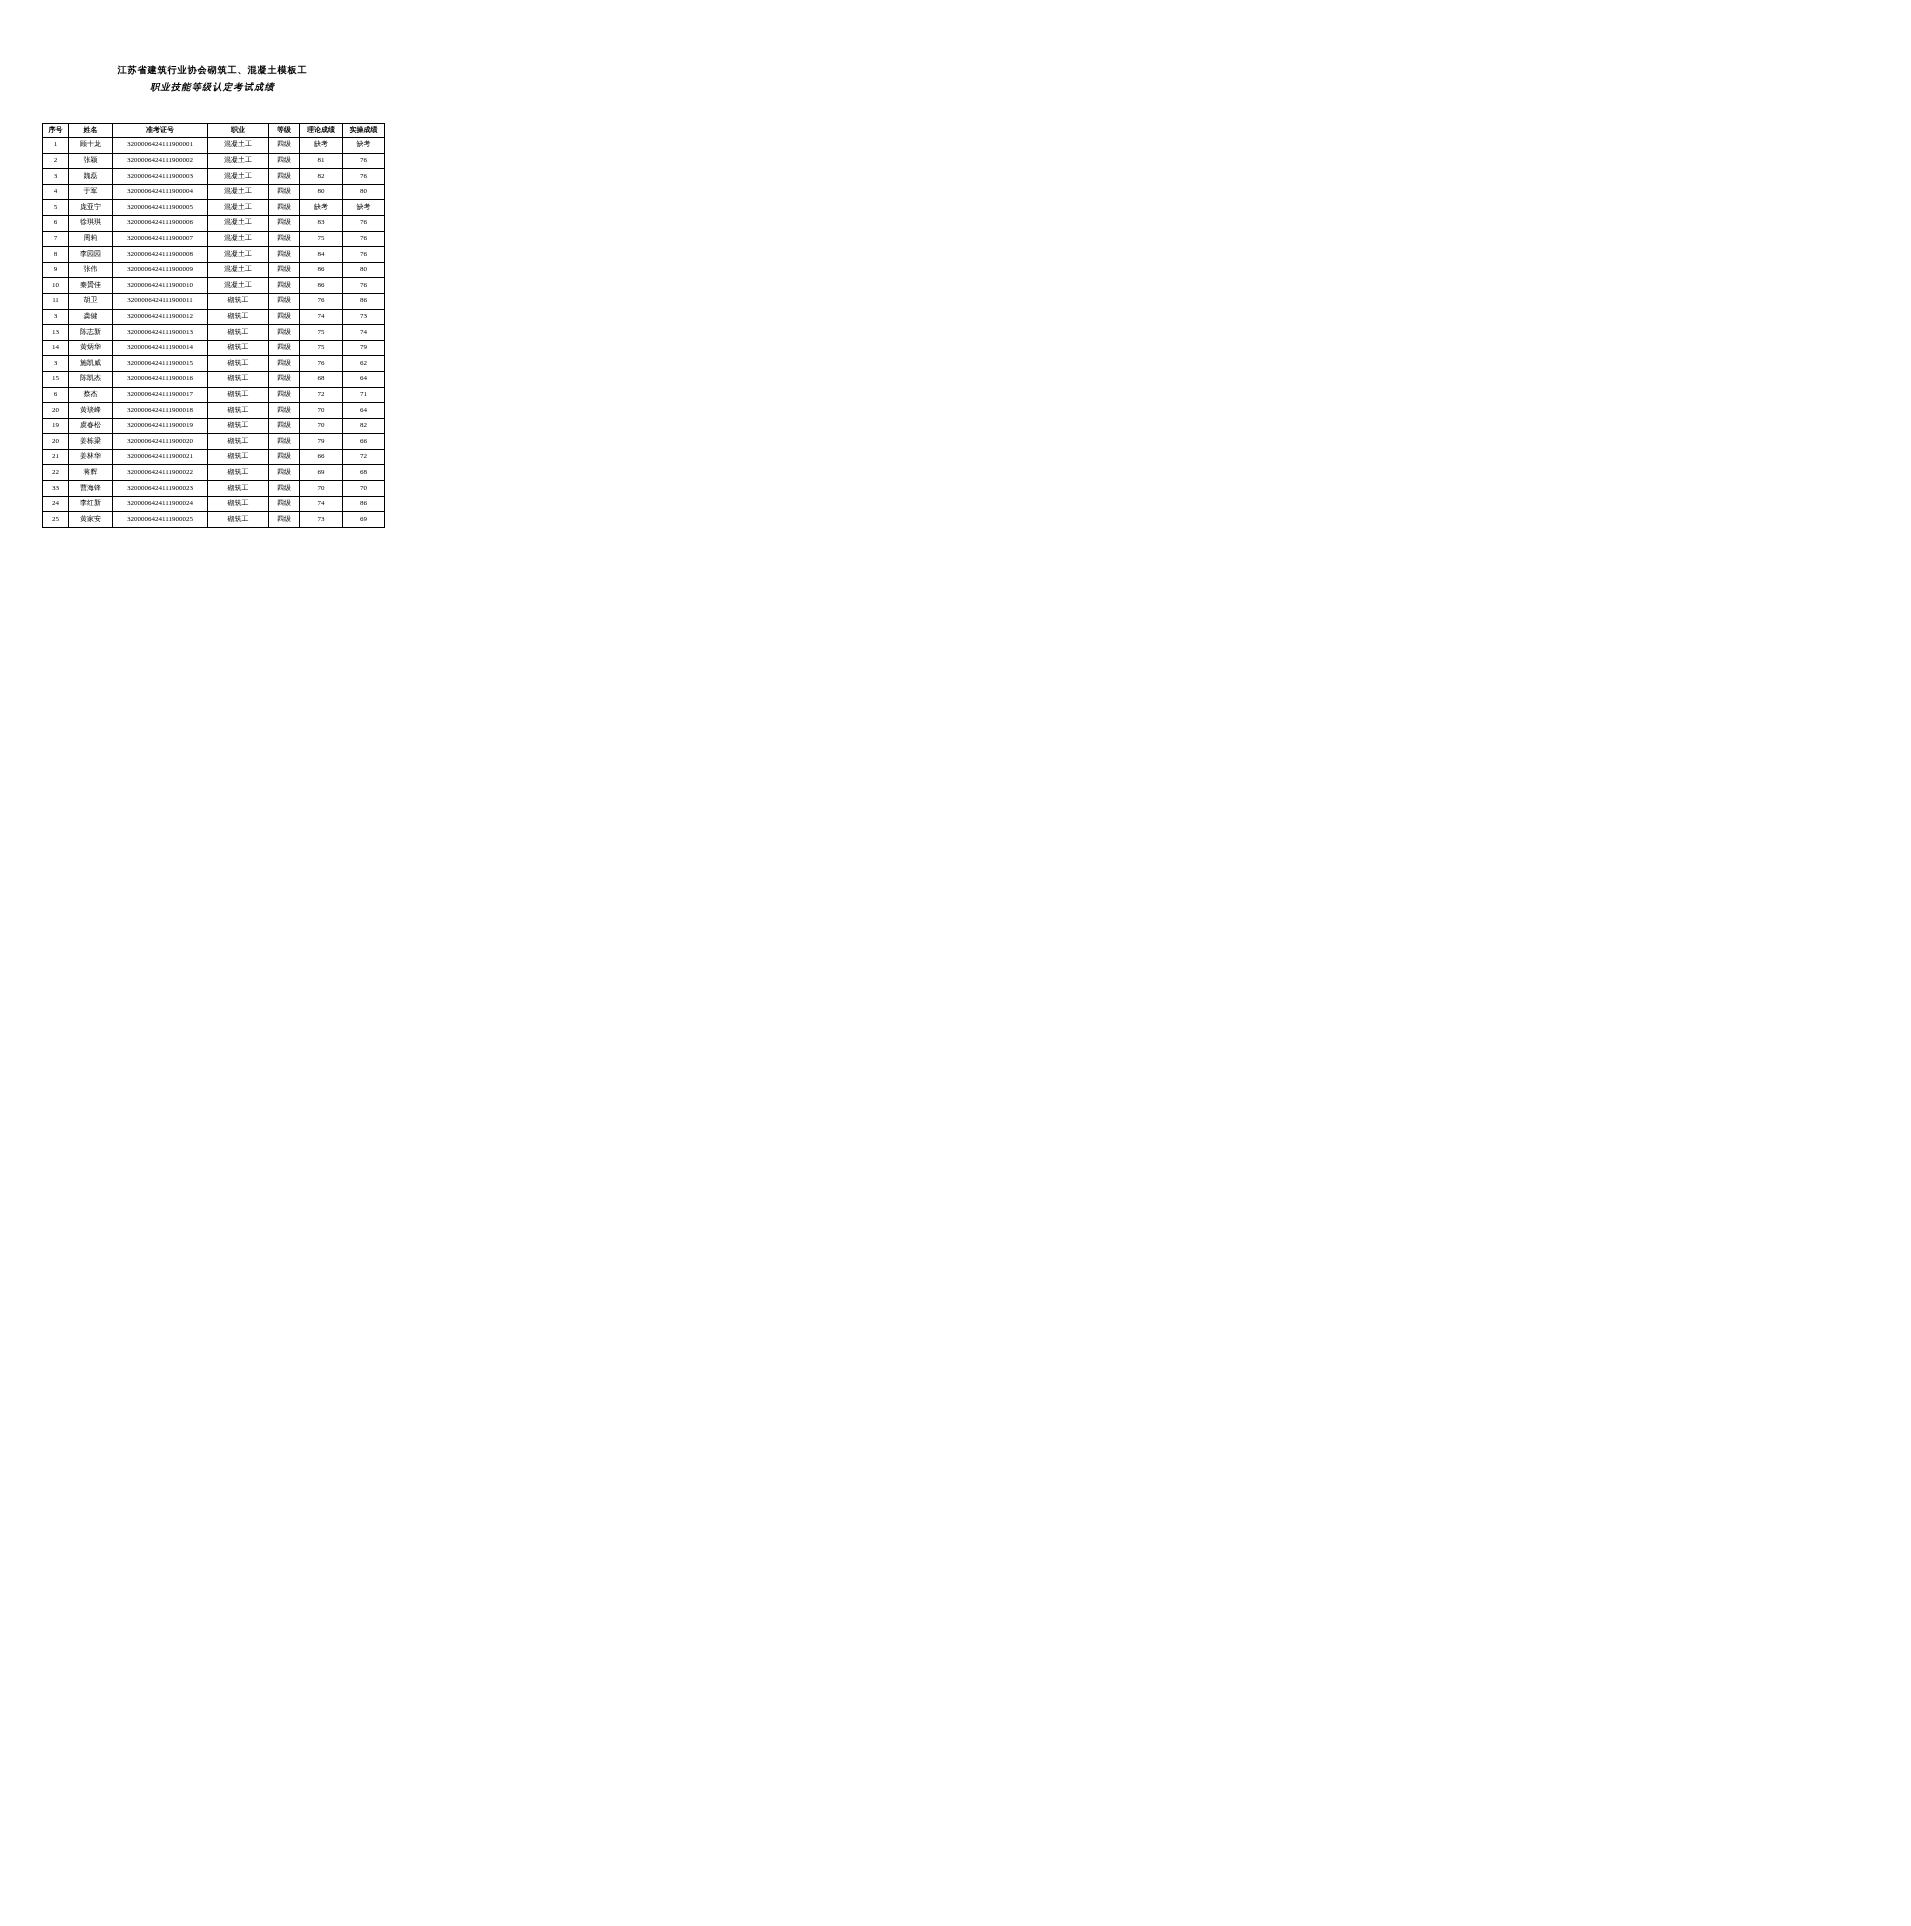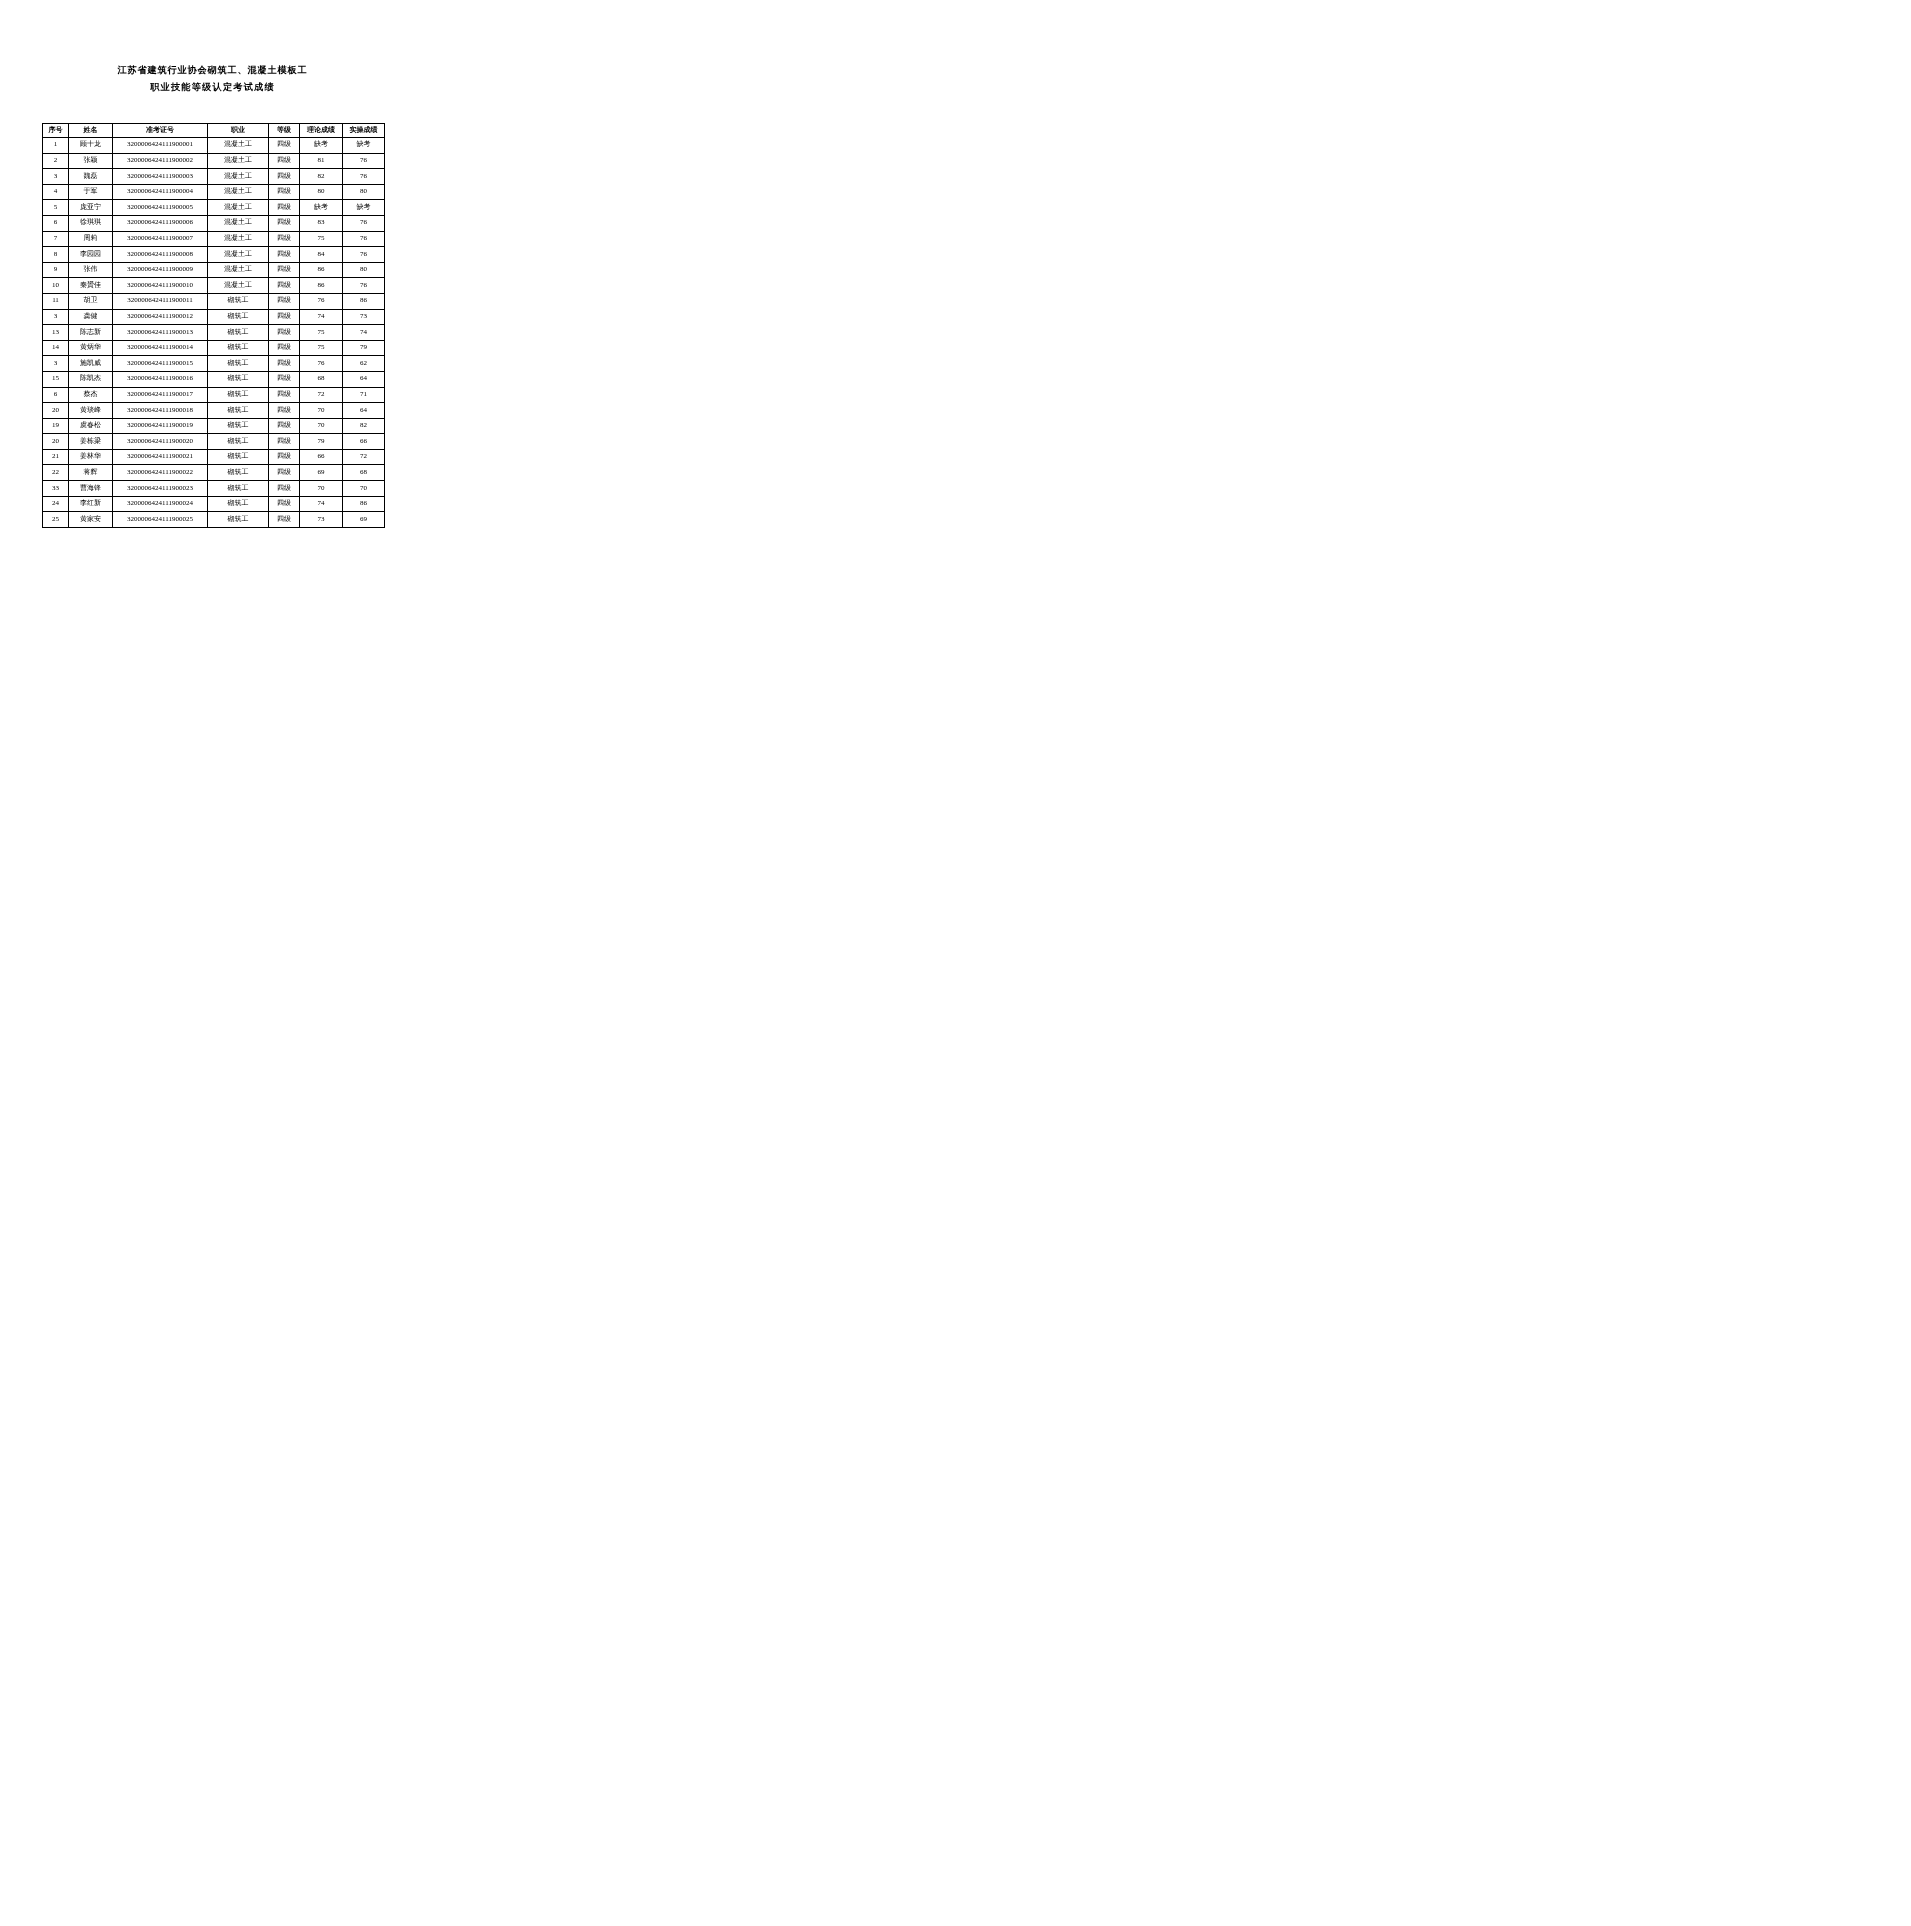--- a/index.html
+++ b/index.html
@@ -20,21 +20,21 @@
     position: absolute;
     left: 0;
     width: 100%;
     text-align: center;
     font-size: 9.2px;
     font-weight: 700;
     letter-spacing: 0.8px;
     white-space: nowrap;
   }
   .doc-title.line1 { top: 56px; margin-top: 8px; }
-  .doc-title.line2 { top: 81px; letter-spacing: 1.2px; }
+  .doc-title.line2 { top: 81px; letter-spacing: 1.2px; font-style: italic; }
 
   table.results {
     position: absolute;
     left: 42px;
     top: 123px;
     border-collapse: collapse;
     table-layout: fixed;
     width: 342px;
   }
   table.results th,

